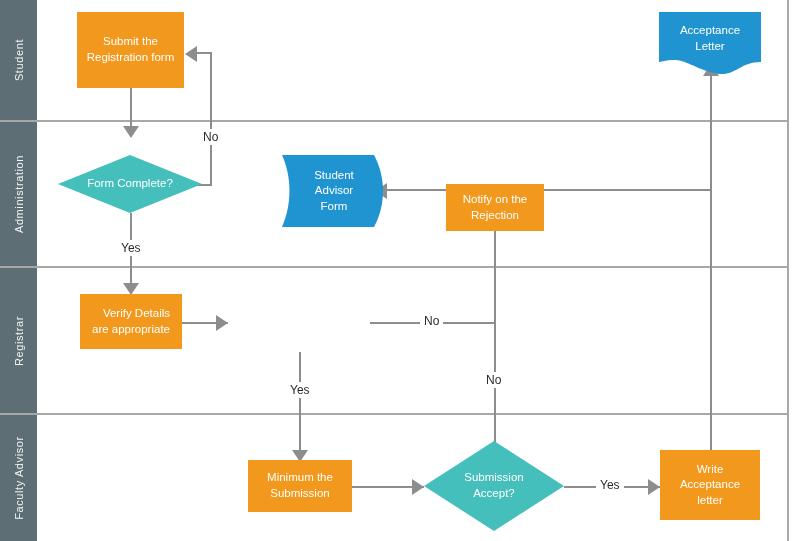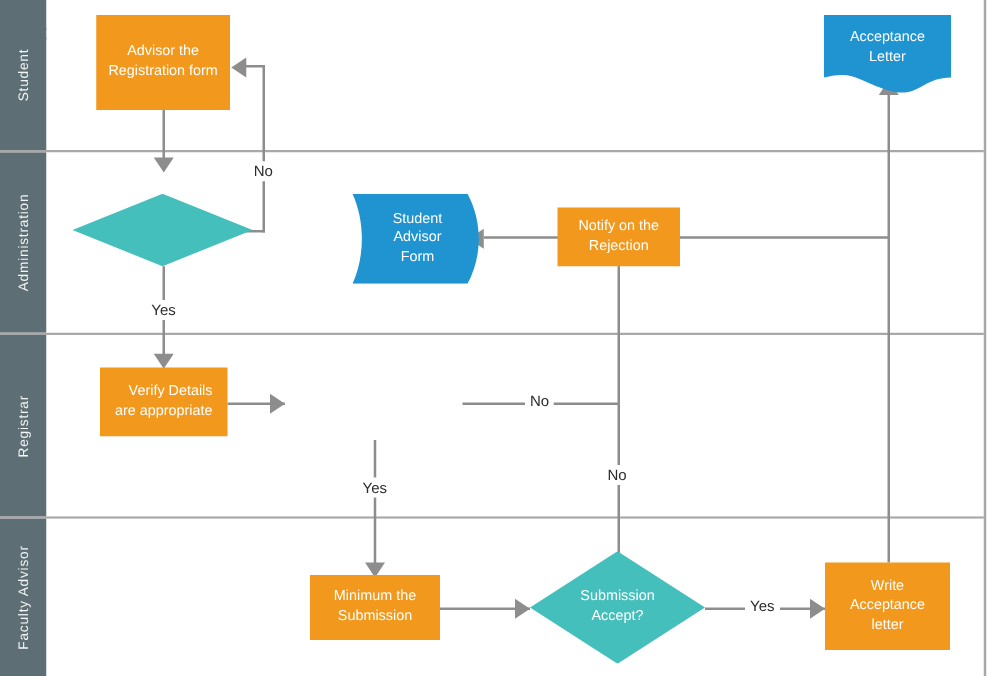--- a/index.html
+++ b/index.html
@@ -244,55 +244,56 @@
 
   
   <div class="vline" style="left:710px; top:72px; height:378px;"></div>
   <div class="arrow up" style="left:703px; top:64px;"></div>
 
   
 
   
   <div class="node process" style="left:77px; top:12px; width:107px; height:76px;">
     <span class="label">
-      <span>Advisor the</span><br>
+      <span>Submit the</span><br>
       <span>Registration form</span>
     </span>
   </div>
 
   
   <div class="node document" style="left:659px; top:12px; width:102px; height:63px;">
     <svg class="doc-svg" viewBox="0 0 102 63" preserveAspectRatio="none">
       <path d="M0,0 L102,0 L102,50 C78,50 76,68 51,60 C26,52 24,44 0,50 Z" fill="#2094d0"></path>
     </svg>
     <span class="label">
       <span>Acceptance</span><br>
       <span>Letter</span>
     </span>
   </div>
 
   
   <div class="node decision" style="left:58px; top:155px; width:144px; height:58px;">
     <span class="dia"></span>
+    <span class="label">Form Complete?</span>
   </div>
 
   
   <div class="node tape" style="left:282px; top:155px; width:104px; height:72px;">
     <svg class="tape-svg" viewBox="0 0 104 72" preserveAspectRatio="none">
       <path d="M0,0 C10,22 10,50 0,72 L92,72 C104,50 104,22 92,0 Z" fill="#2094d0"></path>
     </svg>
     <span class="label">
       <span>Student</span><br>
       <span>Advisor</span><br>
       <span>Form</span>
     </span>
   </div>
 
   
-  <div class="node process" style="left:446px; top:166px; width:98px; height:47px;">
+  <div class="node process" style="left:446px; top:184px; width:98px; height:47px;">
     <span class="label">
       <span>Notify on the</span><br>
       <span>Rejection</span>
     </span>
   </div>
 
   
   <div class="node process" style="left:80px; top:294px; width:102px; height:55px;text-align:right;">
     <span class="label">
       <span>Verify Details</span><br>

